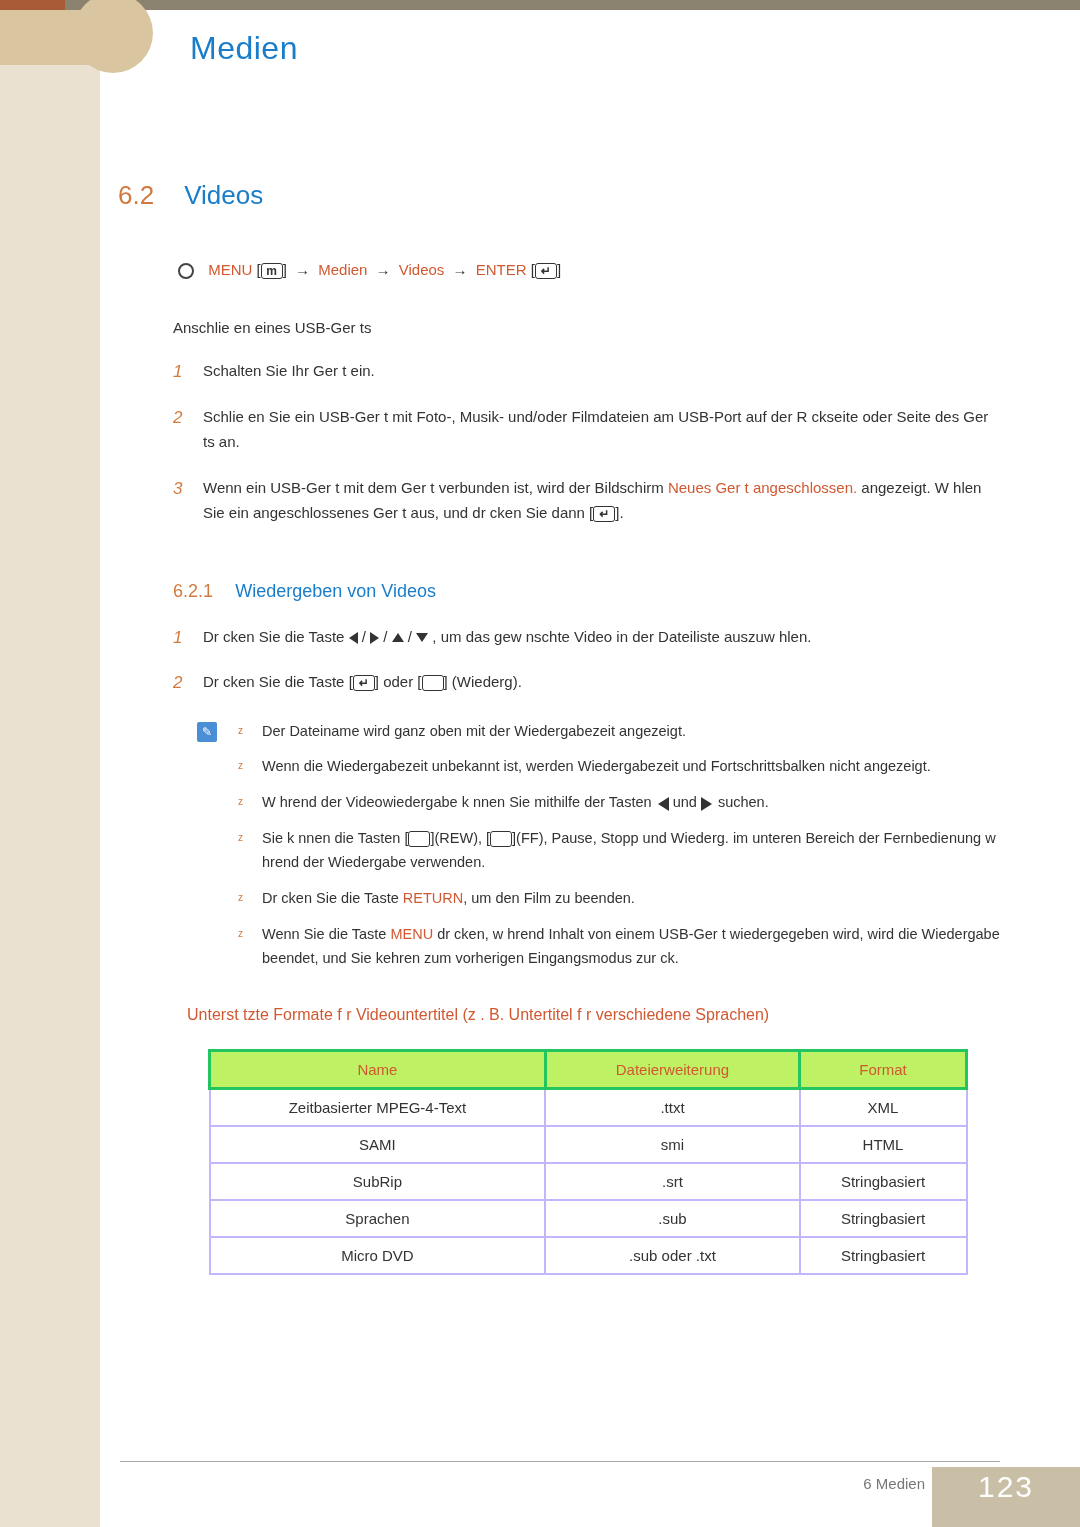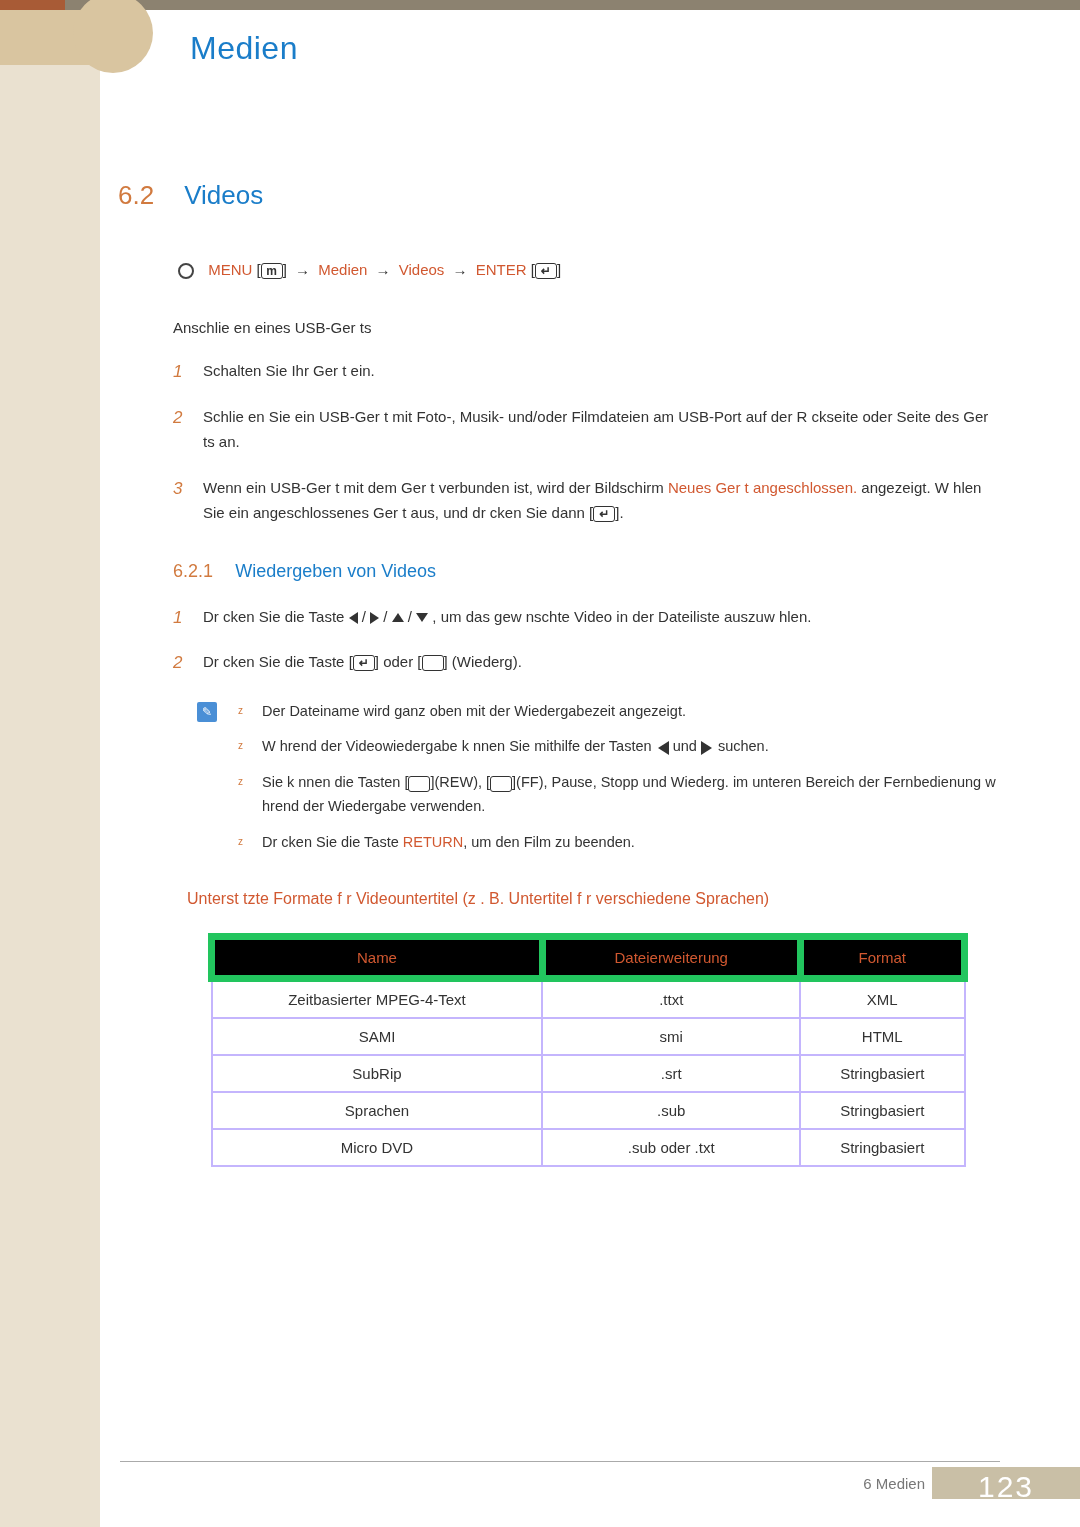--- a/index.html
+++ b/index.html
@@ -117,21 +117,21 @@
   }
   .step .num {
     position: absolute;
     left: 0;
     top: 0;
     color: #d17a3f;
     font-size: 17px;
     font-style: italic;
   }
   .subsection {
-    margin-top: 35px;
+    margin-top: 55px;
     margin-left: 55px;
   }
   .subsection .ss-num {
     color: #d17a3f;
     font-size: 18px;
     margin-right: 18px;
   }
   .subsection .ss-title {
     color: #1a7dc9;
     font-size: 18px;
@@ -177,25 +177,25 @@
     margin-top: 35px;
     margin-left: 69px;
   }
   table.fmt {
     margin-top: 25px;
     margin-left: 90px;
     border-collapse: collapse;
     width: 760px;
   }
   table.fmt th {
-    background: #000000;
+    background: #bef264;
     color: #d15830;
     font-weight: normal;
     padding: 9px 12px;
-    border: 7px solid #22c55e;
+    border: 3px solid #22c55e;
     font-size: 15px;
   }
   table.fmt td {
     padding: 9px 3px;
     border: 2px solid #c4b5fd;
     text-align: center;
     font-size: 15px;
   }
   .footer {
     position: absolute;
@@ -217,21 +217,21 @@
     right: 155px;
     top: 14px;
     color: #777;
     font-size: 15px;
   }
   .page-num-box {
     position: absolute;
     right: 0px;
     top: 6px;
     width: 148px;
-    height: 32px;
+    height: 60px;
     background: #c9bfa6;
     color: #fff;
     font-size: 30px;
     text-align: center;
     line-height: 40px;
     letter-spacing: 2px;
   }
   .tri {
     display: inline-block;
     width: 0; height: 0;
@@ -314,29 +314,33 @@
       <span>
         <span>Dr cken Sie die Taste [</span><span class="icon-box">↵</span><span>] oder [</span><span class="icon-box">&nbsp;</span><span>] (Wiederg).</span>
       </span>
     </div>
   </div>
 
   <div class="note-block">
     <div class="note-icon">✎</div>
     <ul>
       <li>Der Dateiname wird ganz oben mit der Wiedergabezeit angezeigt.</li>
+      <li>Wenn die Wiedergabezeit unbekannt ist, werden Wiedergabezeit und Fortschrittsbalken nicht angezeigt.</li>
       <li>
         <span>W hrend der Videowiedergabe k nnen Sie mithilfe der Tasten </span><span class="tri tri-ll"></span><span> und </span><span class="tri tri-rr"></span><span> suchen.</span>
       </li>
       <li>
         <span>Sie k nnen die Tasten [</span><span class="icon-box">&nbsp;</span><span>](REW), [</span><span class="icon-box">&nbsp;</span><span>](FF), Pause, Stopp und Wiederg. im unteren Bereich der Fernbedienung w hrend der Wiedergabe verwenden.</span>
       </li>
       <li>
         <span>Dr cken Sie die Taste </span><span class="orange">RETURN</span><span>, um den Film zu beenden.</span>
       </li>
+      <li>
+        <span>Wenn Sie die Taste </span><span class="orange">MENU</span><span> dr cken, w hrend Inhalt von einem USB-Ger t wiedergegeben wird, wird die Wiedergabe beendet, und Sie kehren zum vorherigen Eingangsmodus zur ck.</span>
+      </li>
     </ul>
   </div>
 
   <div class="sub-format-title">Unterst tzte Formate f r Videountertitel (z    . B. Untertitel f r verschiedene Sprachen)</div>
 
   <table class="fmt">
     <thead>
       <tr>
         <th>Name</th>
         <th>Dateierweiterung</th>

